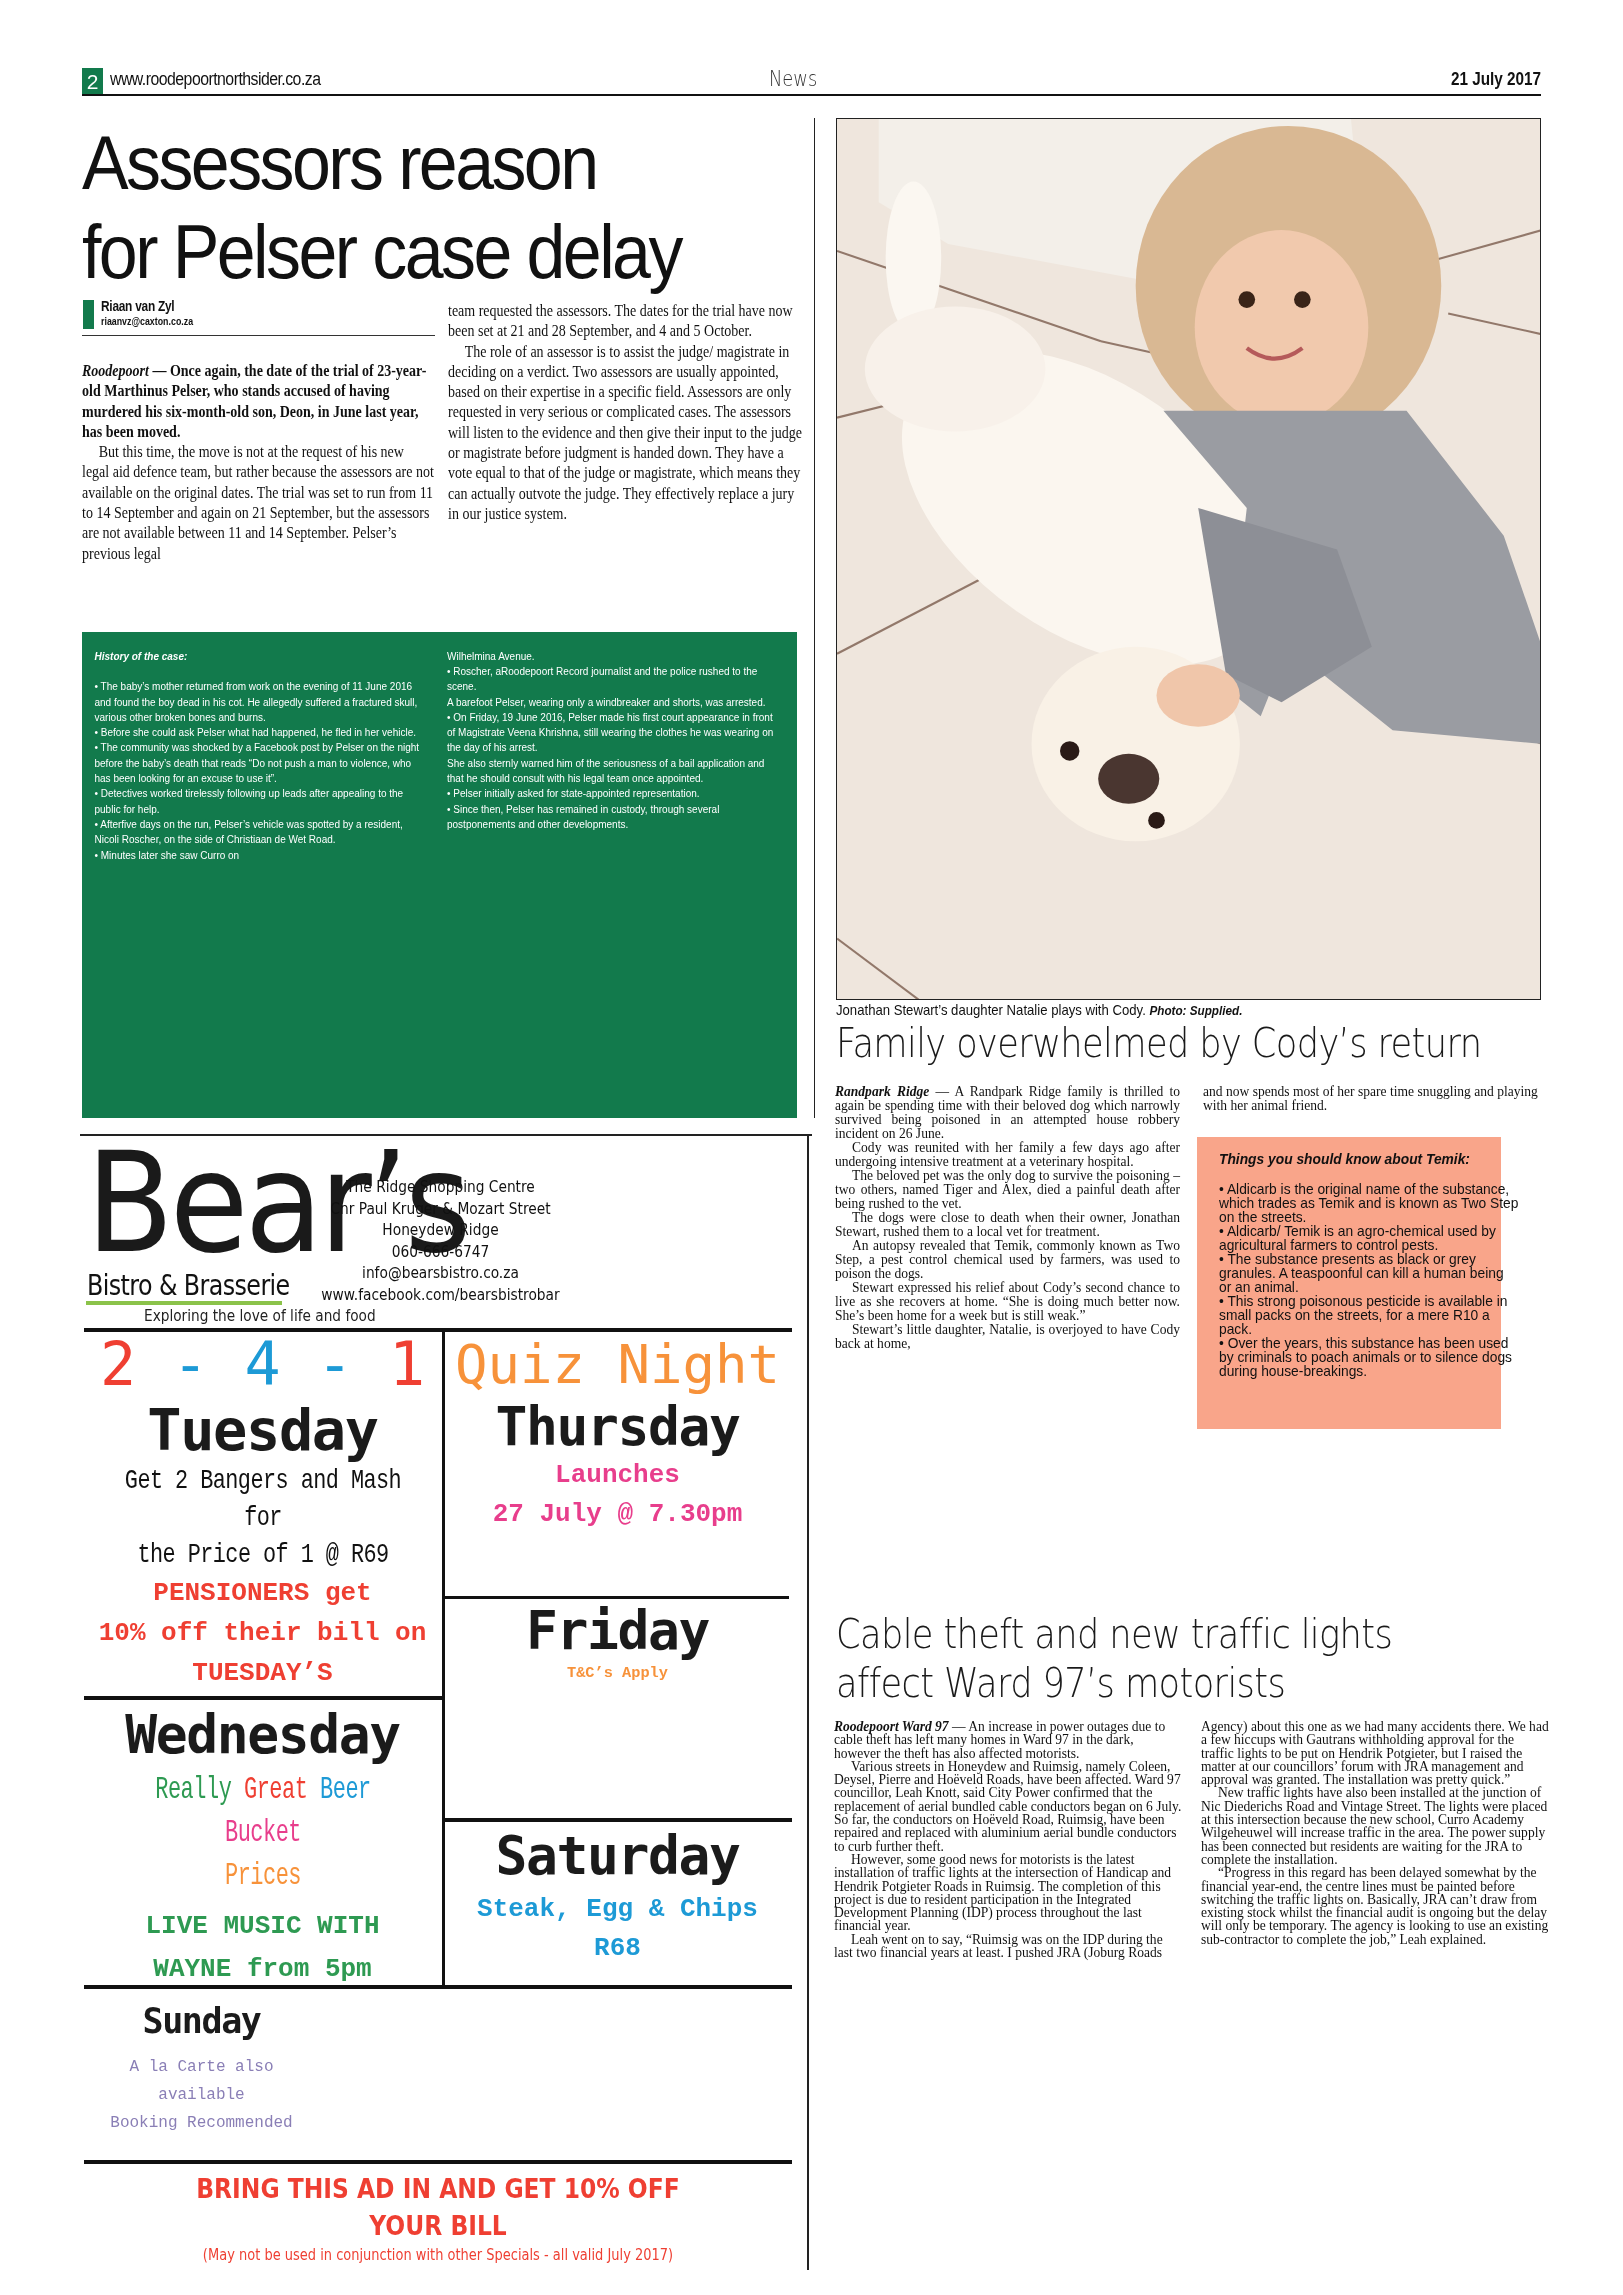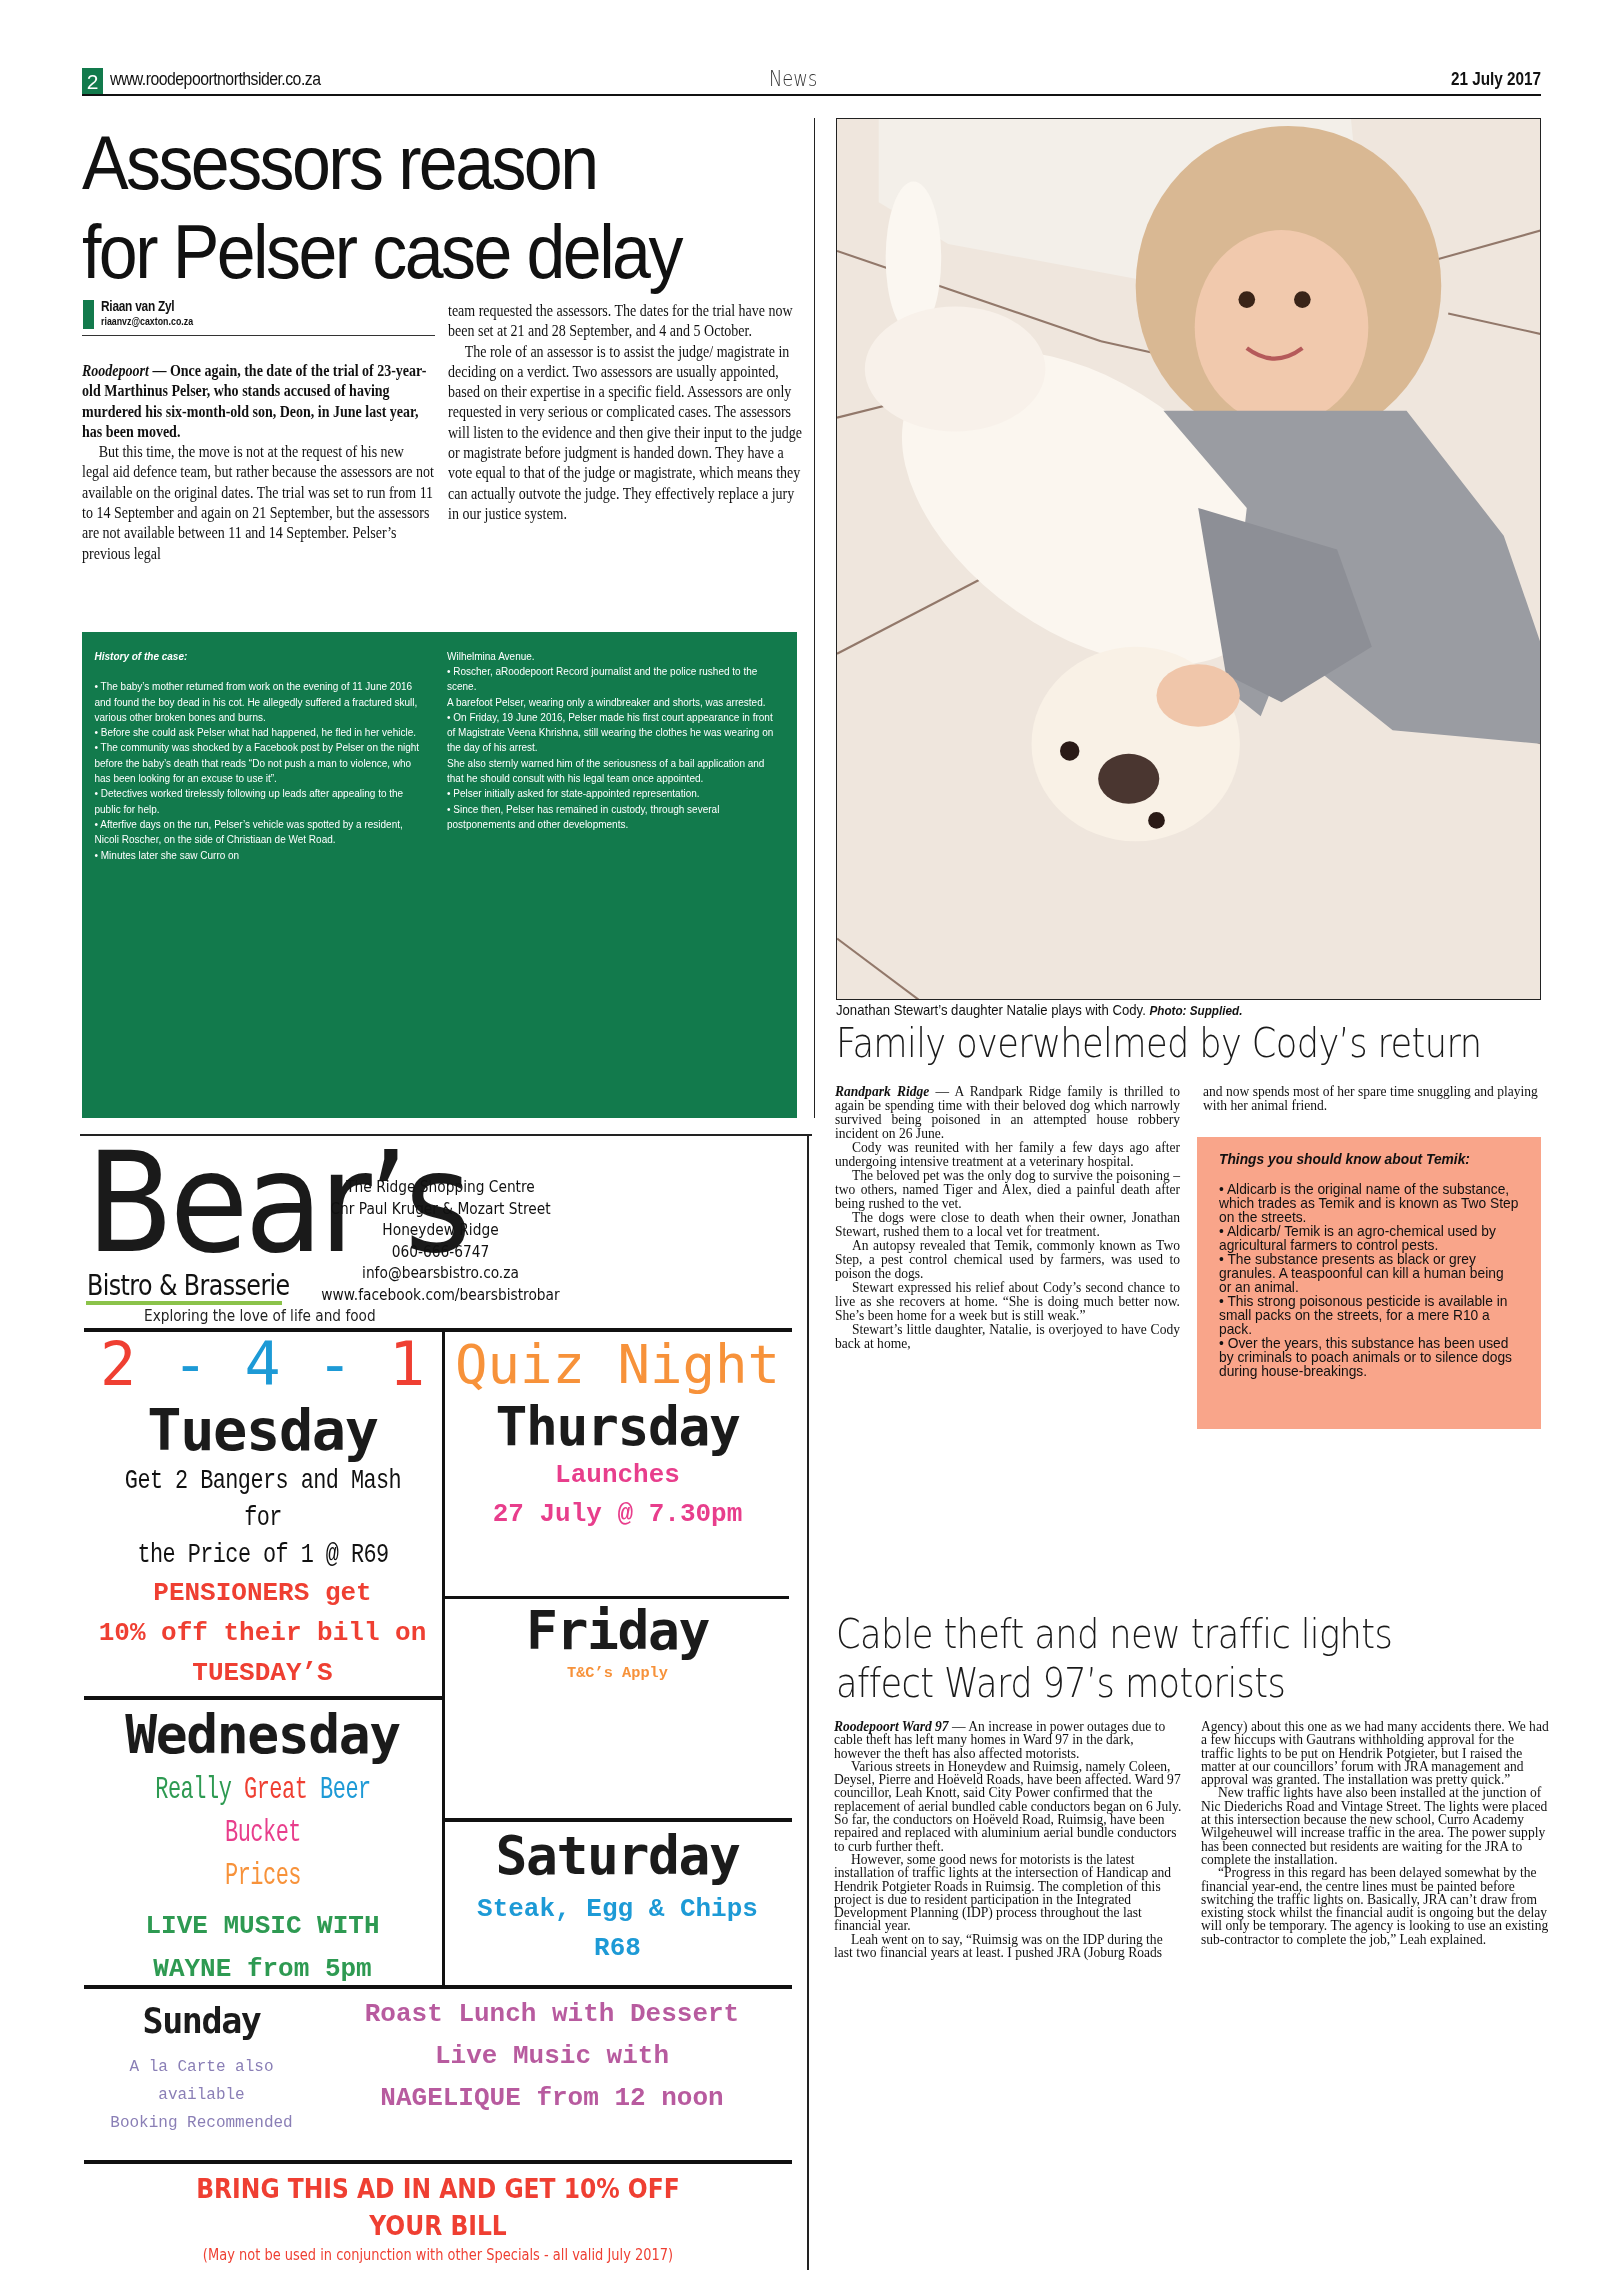--- a/index.html
+++ b/index.html
@@ -74,21 +74,21 @@
   .caption { left: 836px; top: 1002px; font-family: "Liberation Sans", sans-serif; font-size: 14.6px; transform: scaleX(0.9); transform-origin: left; white-space: nowrap; }
   .caption b { font-style: italic; font-size: 13px; }
   .sub-headline { left: 836px; top: 1019px; font-family: "DejaVu Sans", sans-serif; font-weight: 200; font-size: 40px; line-height: 49px; letter-spacing: -0.7px; transform: scaleX(0.88); transform-origin: left; white-space: nowrap; color: #1a1a1a; }
   .sub-headline2 { left: 836px; top: 1610px; font-family: "DejaVu Sans", sans-serif; font-weight: 200; font-size: 40px; line-height: 49px; letter-spacing: -0.7px; transform: scaleX(0.88); transform-origin: left; color: #1a1a1a; }
 
   .col-c { left: 835px; top: 1084px; width: 392px; font-size: 15.4px; line-height: 14px; transform: scaleX(0.88); text-align: justify; }
   .col-d { left: 1203px; top: 1084px; width: 392px; font-size: 15.4px; line-height: 14px; transform: scaleX(0.88); }
   .col-e { left: 834px; top: 1719px; width: 396px; font-size: 15.4px; line-height: 13.3px; transform: scaleX(0.88); }
   .col-f { left: 1201px; top: 1719px; width: 396px; font-size: 15.4px; line-height: 13.3px; transform: scaleX(0.88); }
 
-  .temik { left: 1197px; top: 1137px; width: 344px; height: 292px; background: #f9a58a; }
+  .temik { left: 1197px; top: 1137px; width: 304px; height: 292px; background: #f9a58a; }
   .temik-inner { position: absolute; left: 22px; top: 15.3px; width: 326px; font-family: "Liberation Sans", sans-serif; font-size: 15px; line-height: 14px; transform: scaleX(0.92); transform-origin: left top; color: #111; }
   .temik-title { font-weight: bold; font-style: italic; margin-bottom: 15.3px; }
 </style>
 </head>
 <body>
 
 <div class="abs hdr-page">2</div>
 <div class="abs hdr-url">www.roodepoortnorthsider.co.za</div>
 <div class="abs hdr-section">News</div>
 <div class="abs hdr-date">21 July 2017</div>
@@ -218,27 +218,20 @@
     </div>
   </div>
 
   <div class="cell" style="left:3.5px; top:855px; width:236px;">
     <div class="type" style="font-size:35px; line-height:64px;">Sunday</div>
     <div class="comic lavender" style="font-size:16px; line-height:28px; font-weight:normal;">
       <div>A la Carte also available</div>
       <div>Booking Recommended</div>
     </div>
   </div>
-  <div class="cell" style="left:229px; top:859px; width:486px;">
-    <div class="comic purple" style="font-size:26px; line-height:42px;">
-      <div>Roast Lunch with Dessert</div>
-      <div>Live Music with</div>
-      <div>NAGELIQUE from 12 noon</div>
-    </div>
-  </div>
 
   <div class="cell" style="left:3.5px; top:1037px; width:708px;">
     <div style="font-family:'DejaVu Sans', sans-serif; font-weight:bold; font-size:26px; line-height:37px; color:#ef3f32; transform:scaleX(0.9);">
       <div>BRING THIS AD IN AND GET 10% OFF</div>
       <div>YOUR BILL</div>
     </div>
     <div style="font-family:'DejaVu Sans', sans-serif; font-size:15.3px; line-height:21px; color:#ef3f32; transform:scaleX(0.85);">(May not be used in conjunction with other Specials - all valid July 2017)</div>
   </div>
 </div>
 

